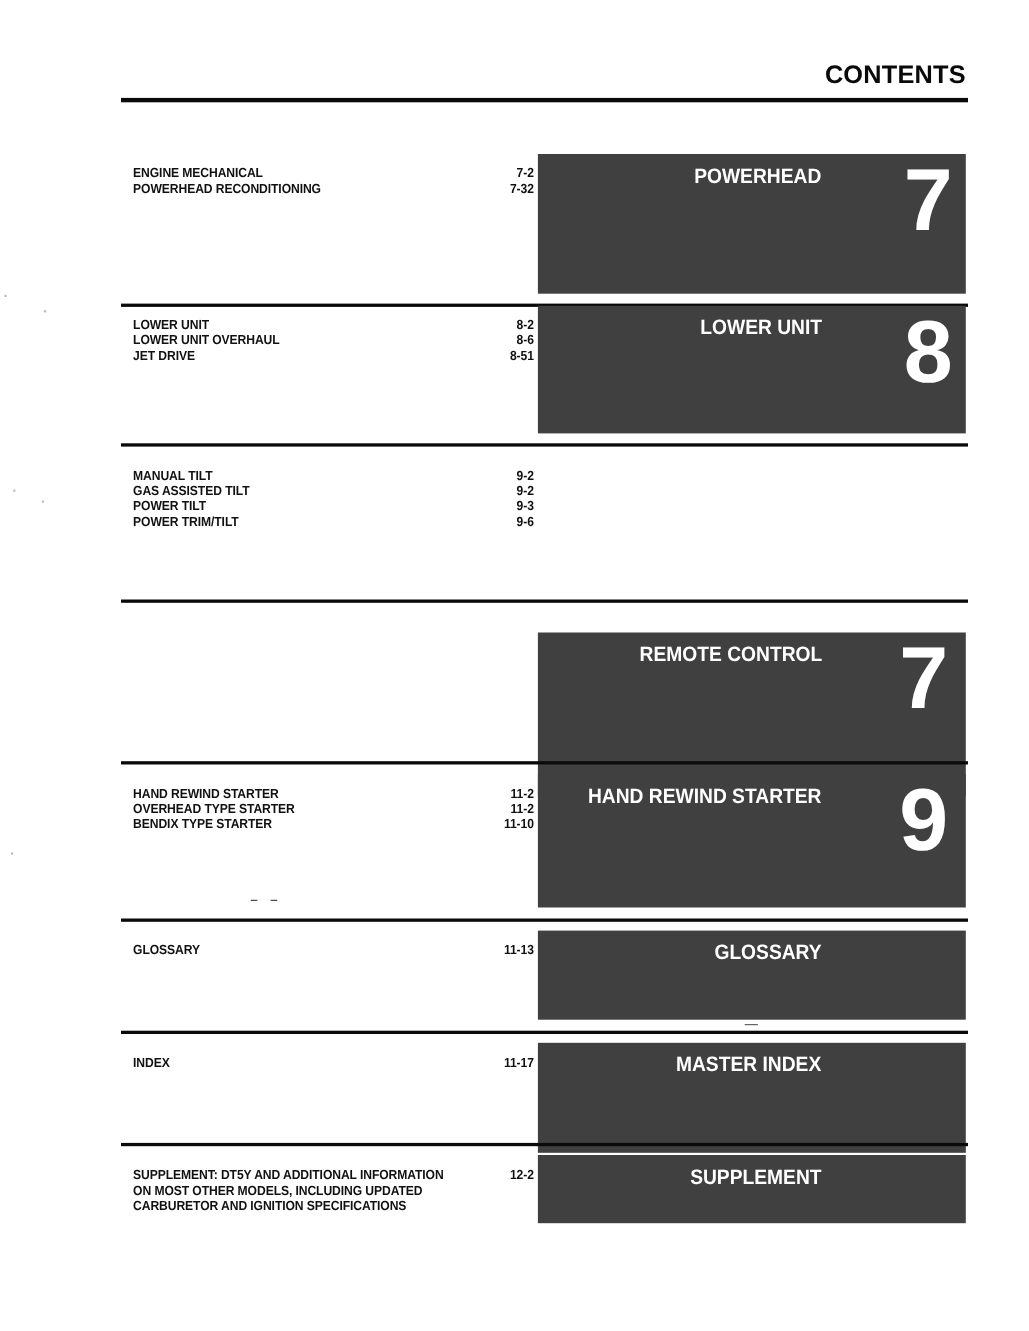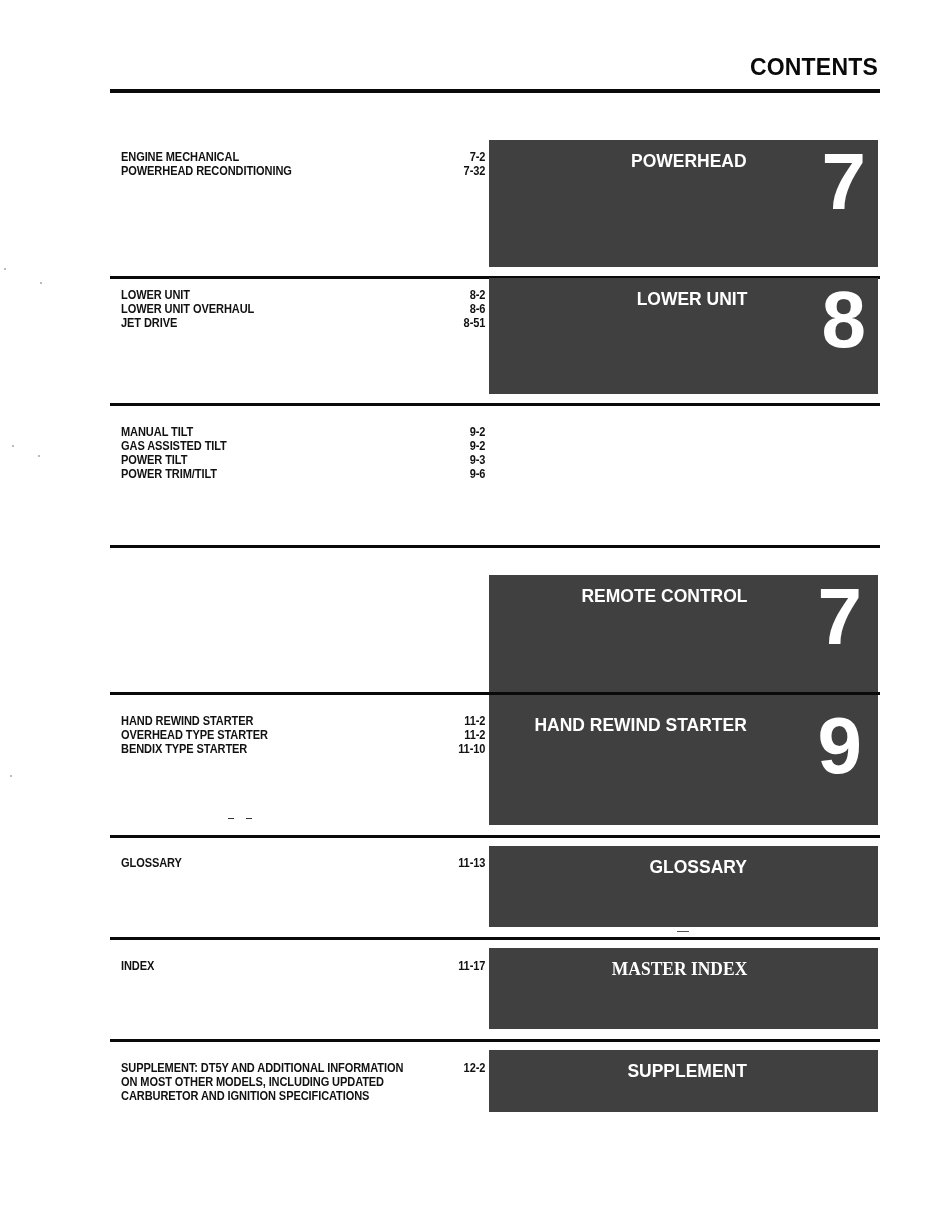--- a/index.html
+++ b/index.html
@@ -153,21 +153,21 @@
   <div class="section-rule" style="top:91px;"></div>
 </div>
 
 <div class="section" style="top:948px;height:95px;">
   <div class="entries" style="top:11px;">
     <div class="entry">
       <span class="entry-title">INDEX</span>
       <span class="entry-page">11-17</span>
     </div>
   </div>
-  <div class="tab-box" style="top:0;height:81px;font-family:Liberation Serif, serif;">
+  <div class="tab-box" style="top:0;height:100px;">
     <span class="tab-title">MASTER INDEX</span>
   </div>
   <div class="section-rule" style="top:91px;"></div>
 </div>
 
 <div class="section" style="top:1050px;height:90px;">
   <div class="entries" style="top:11px;">
     <div class="entry">
       <span class="entry-title">SUPPLEMENT: DT5Y AND ADDITIONAL INFORMATION
 ON MOST OTHER MODELS, INCLUDING UPDATED

